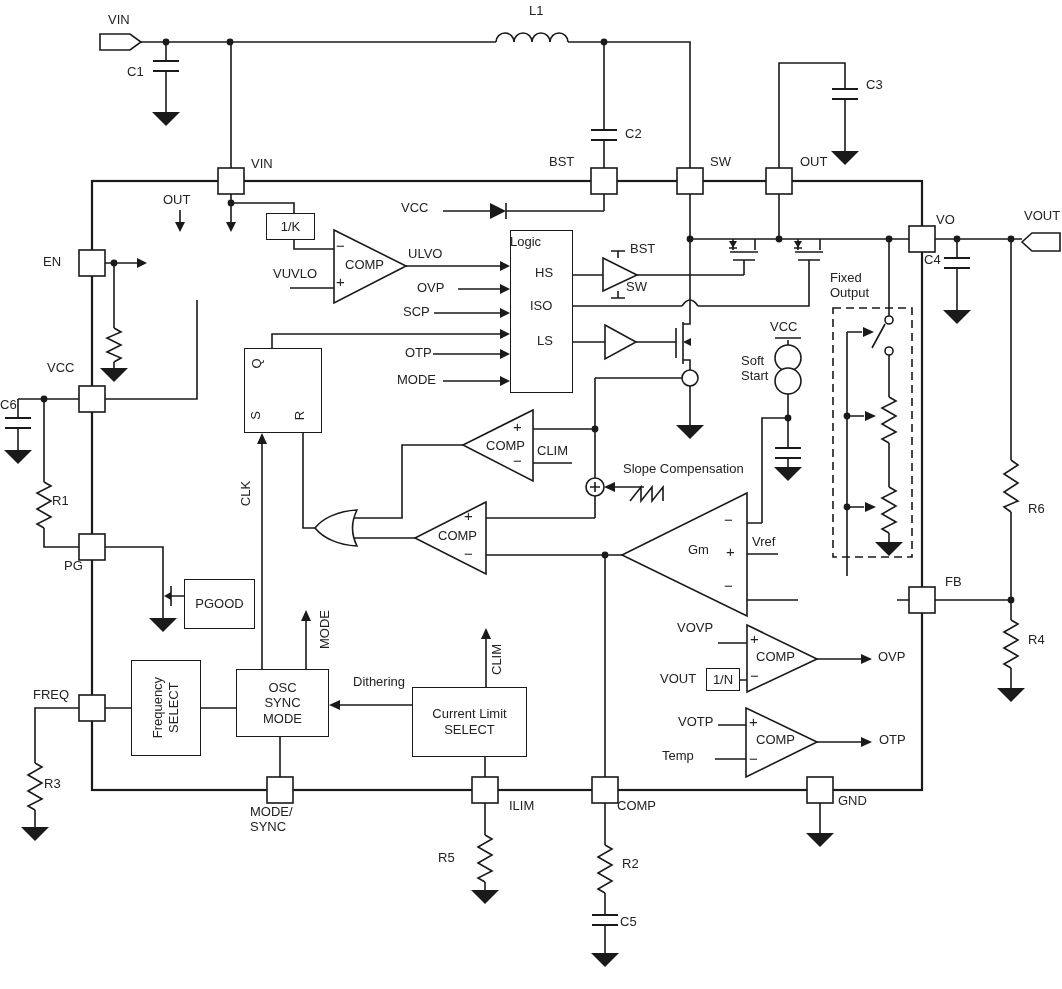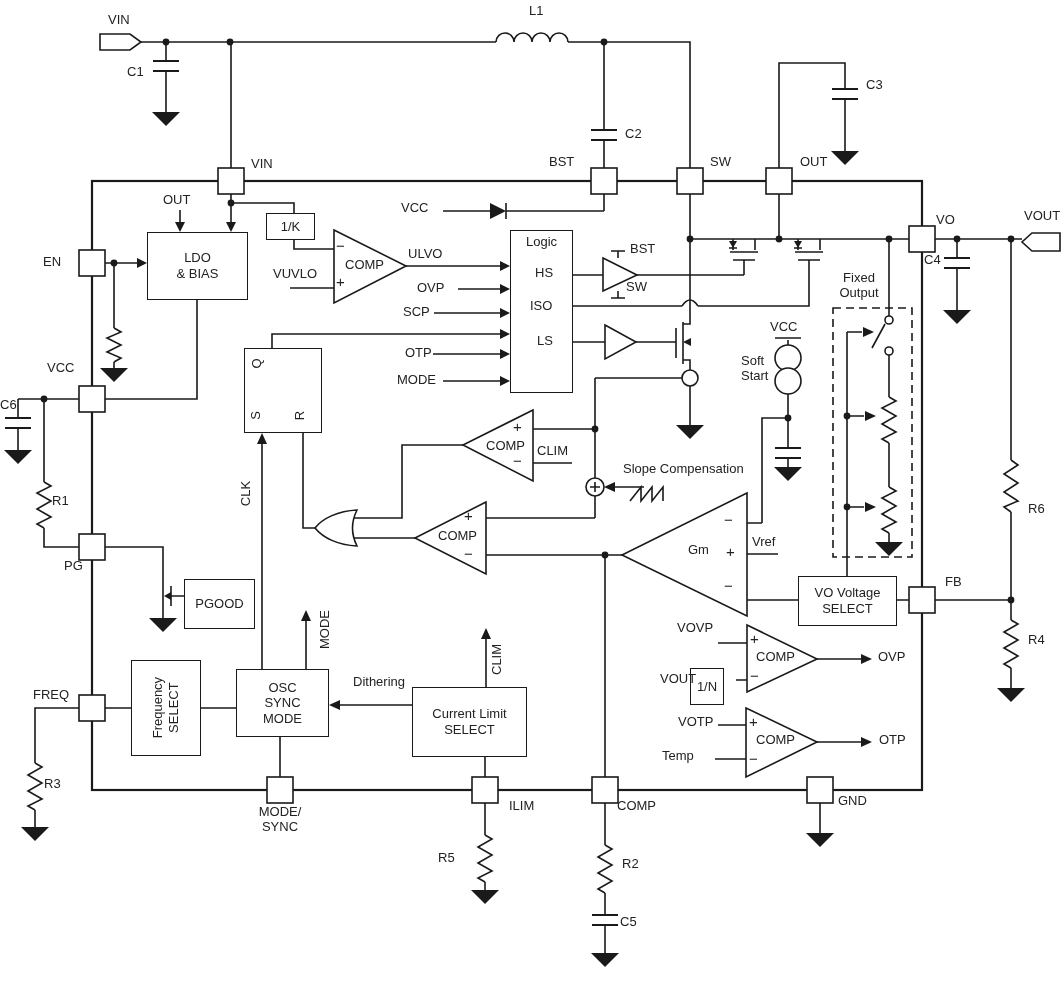--- a/index.html
+++ b/index.html
@@ -1,21 +1,21 @@
 <!DOCTYPE html>
 <html><head>
 <meta charset="utf-8">
 <style>
   html,body{margin:0;padding:0;background:#fff;}
   #stage{position:relative;width:1062px;height:989px;background:#fff;overflow:hidden;
          font-family:"Liberation Sans",sans-serif;}
   #schem{position:absolute;left:0;top:0;}
   .lb{position:absolute;font:13px "Liberation Sans",sans-serif;color:#222;
       white-space:pre-line;line-height:1.15;}
-  .c{text-align:center;}
+  .c{text-align:left;}
   .rot{transform:rotate(-90deg);text-align:center;}
   .sgn{position:absolute;font:15px "Liberation Sans",sans-serif;color:#222;line-height:1;}
   .bx{position:absolute;border:1.6px solid #1a1a1a;background:#fff;box-sizing:border-box;
       display:flex;align-items:center;justify-content:center;text-align:center;
       font:13px "Liberation Sans",sans-serif;color:#222;white-space:pre-line;line-height:1.2;}
 </style>
 </head>
 <body>
 
 <div id="stage">
@@ -180,37 +180,33 @@
     <rect x="79" y="386" width="26" height="26"></rect>
     <rect x="79" y="534" width="26" height="26"></rect>
     <rect x="79" y="695" width="26" height="26"></rect>
     <rect x="267" y="777" width="26" height="26"></rect>
     <rect x="472" y="777" width="26" height="26"></rect>
     <rect x="592" y="777" width="26" height="26"></rect>
     <rect x="807" y="777" width="26" height="26"></rect>
   </g>
 </svg>
 
-<div class="bx" style="left:147px;top:232px;width:101px;height:68px">LDO
-&amp; BIAS</div>
 <div class="bx" style="left:266px;top:213px;width:49px;height:27px">1/K</div>
 <div class="bx" style="left:510px;top:230px;width:63px;height:163px"></div>
 <div class="bx" style="left:244px;top:348px;width:78px;height:85px"></div>
 <div class="bx" style="left:184px;top:579px;width:71px;height:50px">PGOOD</div>
 <div class="bx" style="left:131px;top:660px;width:70px;height:96px">
   <div class="rot" style="width:92px">Frequency
 SELECT</div>
 </div>
 <div class="bx" style="left:236px;top:669px;width:93px;height:68px">OSC
 SYNC
 MODE</div>
 <div class="bx" style="left:412px;top:687px;width:115px;height:70px">Current Limit SELECT</div>
-<div class="bx" style="left:798px;top:576px;width:99px;height:50px">VO Voltage
-SELECT</div>
-<div class="bx" style="left:690px;top:668px;width:34px;height:37px">1/N</div>
+<div class="bx" style="left:706px;top:668px;width:34px;height:23px">1/N</div>
 
 <div class="lb c" style="left:510px;top:235px;width:63px">Logic</div>
 <div class="lb" style="left:535px;top:266px">HS</div>
 <div class="lb" style="left:530px;top:299px">ISO</div>
 <div class="lb" style="left:537px;top:334px">LS</div>
 <div class="lb rot" style="left:250px;top:356px;width:14px">Q</div>
 <div class="lb rot" style="left:249px;top:408px;width:14px">S</div>
 <div class="lb rot" style="left:293px;top:408px;width:14px">R</div>
 
 <div class="lb" style="left:251px;top:157px">VIN</div>

